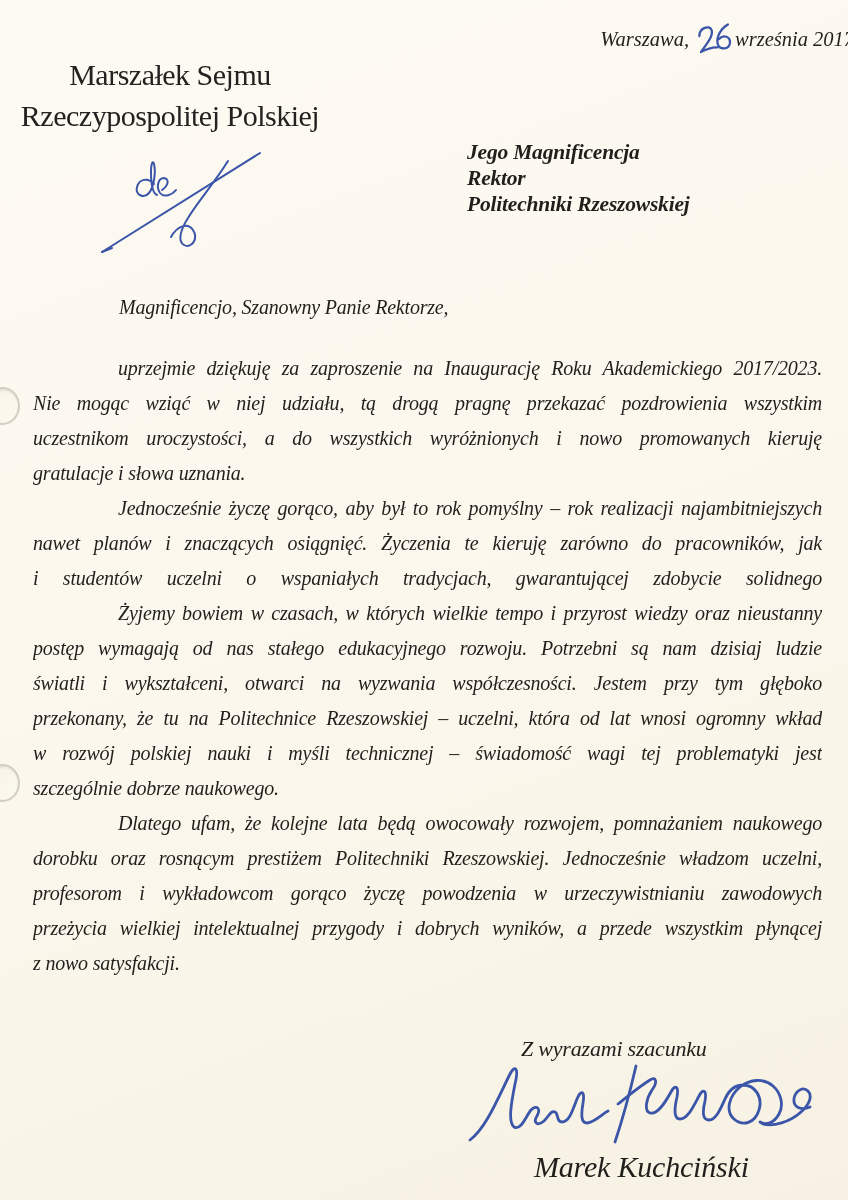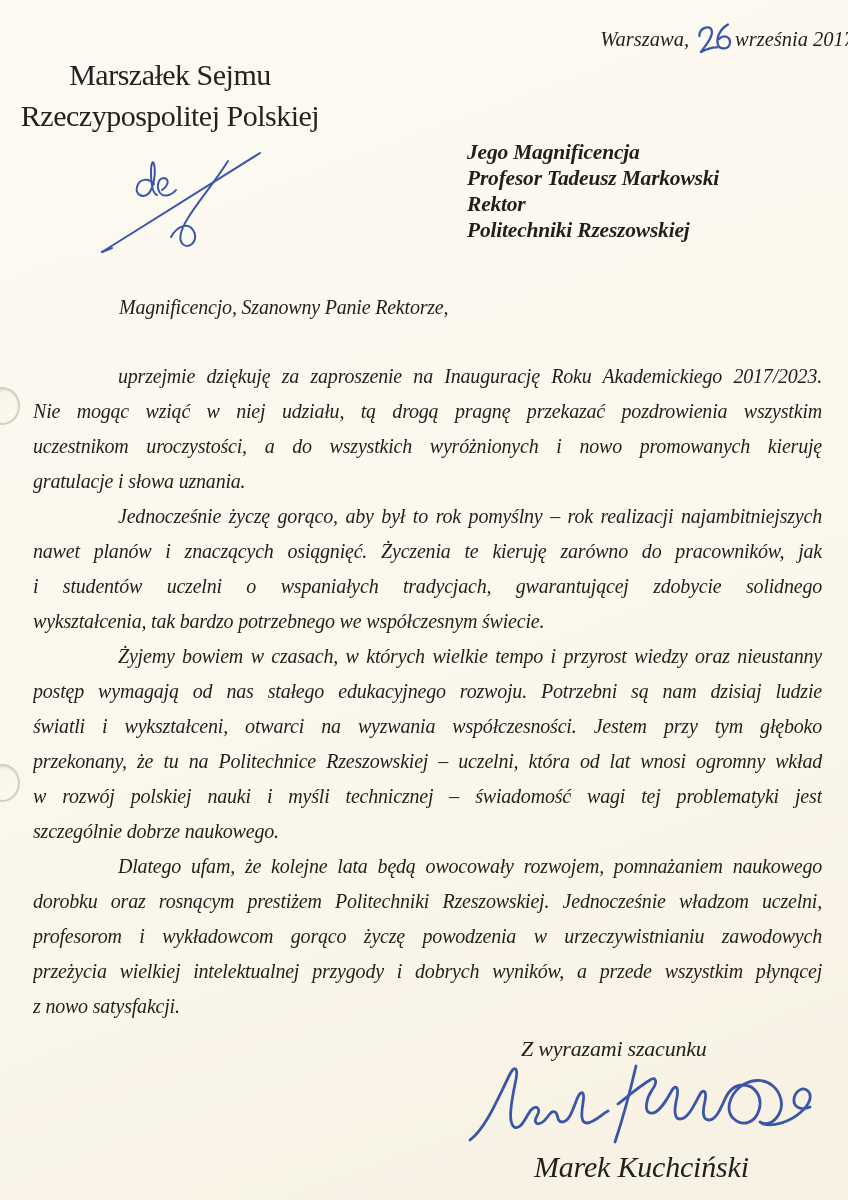--- a/index.html
+++ b/index.html
@@ -35,21 +35,21 @@
   
   .ink{fill:none;stroke:#3b55a9;stroke-linecap:round;stroke-linejoin:round;}
   .paraph{position:absolute;top:142px;left:88px;}
   .signature{position:absolute;top:1054px;left:458px;}
   
   .body{
     position:absolute;top:290px;left:33px;width:789px;
     font-style:italic;font-size:20px;line-height:35px;
     letter-spacing:-0.2px;
   }
-  .salutation{margin-bottom:34px;padding-left:86px;}
+  .salutation{margin-bottom:26px;padding-left:86px;}
   .line{height:35px;overflow:hidden;}
   .jl{text-align:justify;text-align-last:justify;}
   .fl{text-indent:85px;}
   .ll{text-align:left;text-align-last:left;}
   .closing{
     position:absolute;top:1036px;left:521px;
     font-style:italic;font-size:22px;letter-spacing:-0.2px;
   }
   .name{
     position:absolute;top:1150px;left:534px;
@@ -92,37 +92,35 @@
       <path d="M172,11 L14,110"></path>
       <path d="M14,110 l10,-4"></path>
       <path d="M66,42 C60,35 51,37 49,45 C47,53 56,57 61,51 C66,45 68,30 66,22 C65,18 63,21 63,30 C63,42 64,51 69,53"></path>
       <path d="M74,48 C80,44 82,37 76,36 C70,36 68,45 72,51 C76,56 84,53 88,48"></path>
       <path d="M140,19 C127,40 108,62 100,76 C93,87 89,99 96,103 C103,107 111,97 105,88 C100,80 89,84 83,95"></path>
     </g>
   </svg>
 
   <div class="recipient">
     <div>Jego Magnificencja</div>
-    <div>Profesor Tadeusz Markowski</div>
     <div>Rektor</div>
     <div>Politechniki Rzeszowskiej</div>
   </div>
 
   <div class="body">
     <div class="salutation">Magnificencjo, Szanowny Panie Rektorze,</div>
 
     <div class="line jl fl">uprzejmie dziękuję za zaproszenie na Inaugurację Roku Akademickiego 2017/2023.</div>
     <div class="line jl">Nie mogąc wziąć w niej udziału, tą drogą pragnę przekazać pozdrowienia wszystkim</div>
     <div class="line jl">uczestnikom uroczystości, a do wszystkich wyróżnionych i nowo promowanych kieruję</div>
     <div class="line ll">gratulacje i słowa uznania.</div>
 
     <div class="line jl fl">Jednocześnie życzę gorąco, aby był to rok pomyślny – rok realizacji najambitniejszych</div>
     <div class="line jl">nawet planów i znaczących osiągnięć. Życzenia te kieruję zarówno do pracowników, jak</div>
     <div class="line jl">i studentów uczelni o wspaniałych tradycjach, gwarantującej zdobycie solidnego</div>
-    <div class="line ll">wykształcenia, tak bardzo potrzebnego we współczesnym świecie.</div>
 
     <div class="line jl fl">Żyjemy bowiem w czasach, w których wielkie tempo i przyrost wiedzy oraz nieustanny</div>
     <div class="line jl">postęp wymagają od nas stałego edukacyjnego rozwoju. Potrzebni są nam dzisiaj ludzie</div>
     <div class="line jl">światli i wykształceni, otwarci na wyzwania współczesności. Jestem przy tym głęboko</div>
     <div class="line jl">przekonany, że tu na Politechnice Rzeszowskiej – uczelni, która od lat wnosi ogromny wkład</div>
     <div class="line jl">w rozwój polskiej nauki i myśli technicznej – świadomość wagi tej problematyki jest</div>
     <div class="line ll">szczególnie dobrze naukowego.</div>
 
     <div class="line jl fl">Dlatego ufam, że kolejne lata będą owocowały rozwojem, pomnażaniem naukowego</div>
     <div class="line jl">dorobku oraz rosnącym prestiżem Politechniki Rzeszowskiej. Jednocześnie władzom uczelni,</div>

